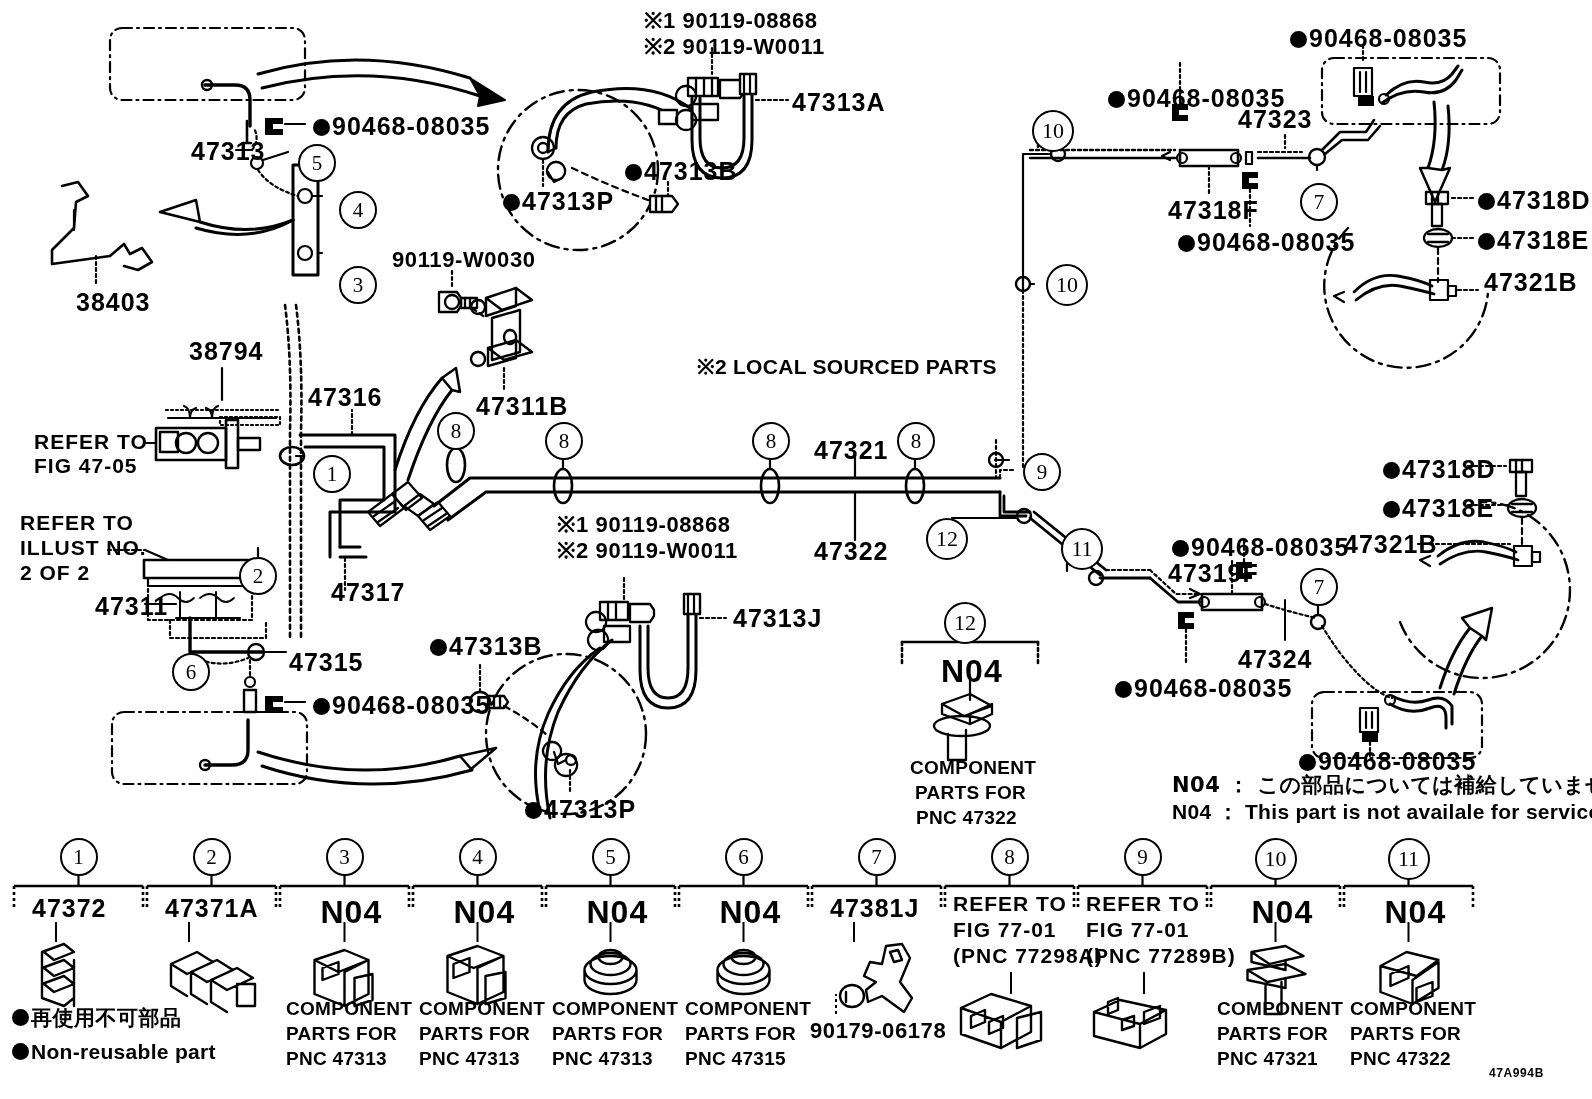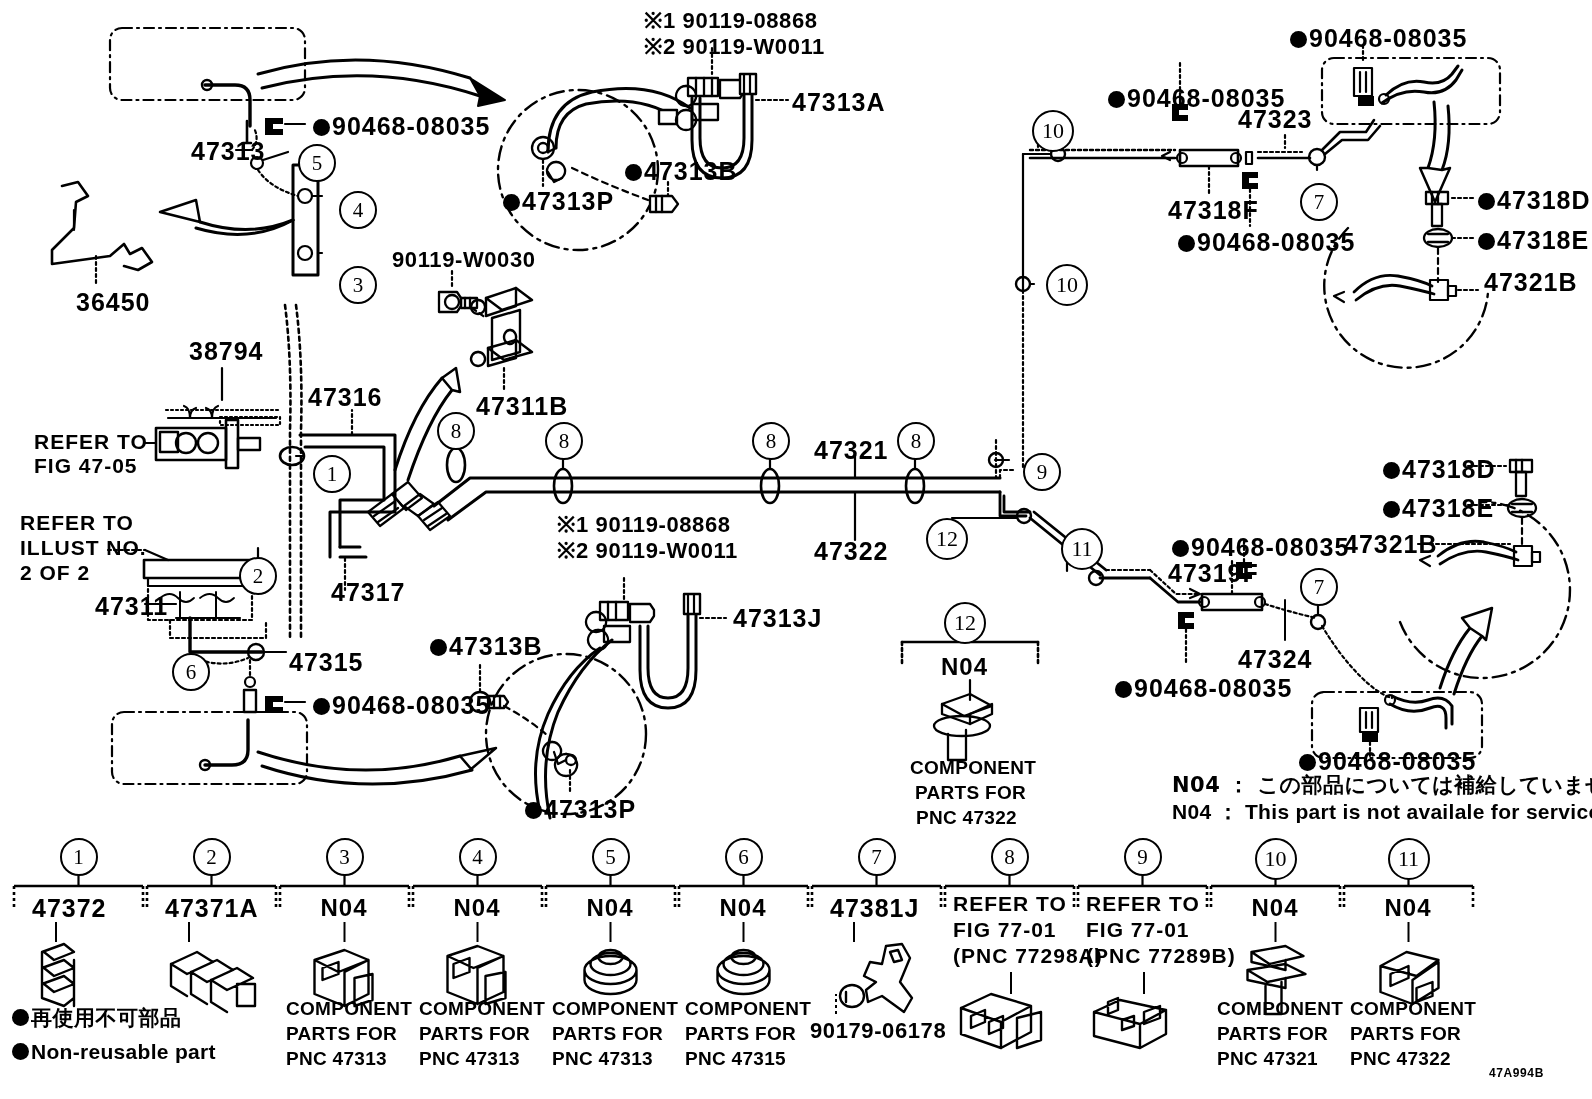--- a/index.html
+++ b/index.html
@@ -22,21 +22,21 @@
     color: #000;
     white-space: nowrap;
     letter-spacing: 0.5px;
     line-height: 1.15;
   }
   .lbl.pn      { font-size: 25px; letter-spacing: 1px; }
   .lbl.pn-sm   { font-size: 22px; letter-spacing: 0.6px; }
   .lbl.note    { font-size: 21px; letter-spacing: 0.3px; }
   .lbl.refer   { font-size: 21px; letter-spacing: 1px; }
   .lbl.comp    { font-size: 19px; letter-spacing: 0.3px; }
-  .lbl.n04     { font-size: 24px; letter-spacing: 1px; }
+  .lbl.n04     { font-size: 32px; letter-spacing: 1px; }
   .lbl.figcode { font-size: 12px; letter-spacing: 0.6px; }
   .lbl.jp      { font-size: 21px; font-family: "DejaVu Sans", sans-serif; font-weight: bold; }
 
   
   .bullet {
     display: inline-block;
     width: 15px; height: 15px;
     border-radius: 50%;
     background: #000;
     vertical-align: -1px;
@@ -459,21 +459,21 @@
         <path d="M948 734 l0 26 l18 0 l0 -30"></path>
       </g>
 
       <g stroke-width="2.6">
         
       </g>
     </g>
   </svg>
 
   <div class="lbl pn" style="left:155px; top:137px;margin-left:36px;">47313</div>
-  <div class="lbl pn" style="left:76px; top:288px;">36450</div>
+  <div class="lbl pn" style="left:76px; top:288px;">38403</div>
   <div class="lbl pn" style="left:189px; top:337px;">38794</div>
   <div class="lbl pn" style="left:308px; top:383px;">47316</div>
   <div class="lbl pn" style="left:331px; top:578px;">47317</div>
   <div class="lbl pn" style="left:95px; top:592px;">47311</div>
   <div class="lbl pn" style="left:289px; top:648px;">47315</div>
   <div class="lbl pn" style="left:476px; top:392px;">47311B</div>
   <div class="lbl pn-sm" style="left:392px; top:247px;">90119-W0030</div>
   <div class="lbl pn" style="left:792px; top:88px;">47313A</div>
   <div class="lbl pn" style="left:733px; top:604px;">47313J</div>
   <div class="lbl pn" style="left:814px; top:436px;">47321</div>
@@ -533,20 +533,21 @@
   </div>
   <div class="lbl pn" style="left:1299px; top:747px;">
     <span class="bullet big"></span><span>90468-08035</span>
   </div>
 
   <div class="lbl pn-sm" style="left:644px; top:8px;">※1 90119-08868</div>
   <div class="lbl pn-sm" style="left:644px; top:34px;">※2 90119-W0011</div>
   <div class="lbl pn-sm" style="left:557px; top:512px;">※1 90119-08868</div>
   <div class="lbl pn-sm" style="left:557px; top:538px;">※2 90119-W0011</div>
 
+  <div class="lbl note" style="left:697px; top:355px;">※2 LOCAL SOURCED PARTS</div>
 
   <div class="lbl refer" style="left:34px; top:430px;">REFER TO</div>
   <div class="lbl refer" style="left:34px; top:454px;">FIG 47-05</div>
   <div class="lbl refer" style="left:20px; top:511px;">REFER TO</div>
   <div class="lbl refer" style="left:20px; top:536px;">ILLUST NO.</div>
   <div class="lbl refer" style="left:20px; top:561px;">2 OF 2</div>
 
   <div class="lbl n04" style="left:941px; top:653px;">N04</div>
   <div class="lbl comp" style="left:910px; top:757px;">COMPONENT</div>
   <div class="lbl comp" style="left:915px; top:782px;">PARTS FOR</div>

